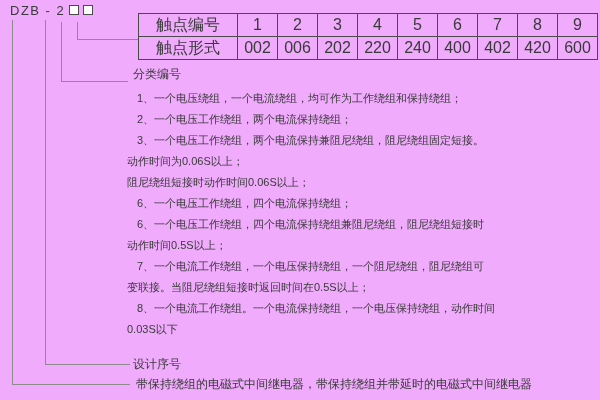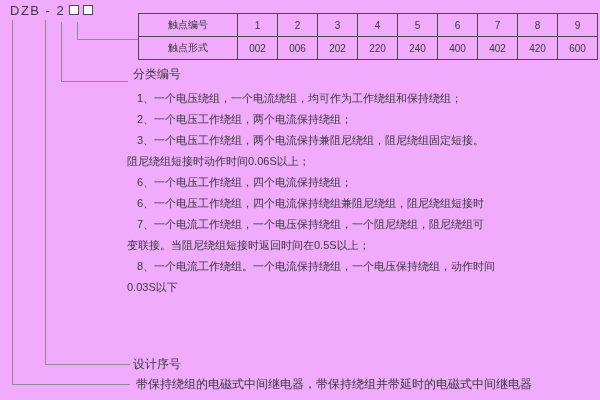--- a/index.html
+++ b/index.html
@@ -53,21 +53,21 @@
     top: 13px;
     border-collapse: collapse;
     table-layout: fixed;
   }
   .contact-table td {
     border: 1px solid #4a4a4a;
     height: 22px;
     width: 39px;
     text-align: center;
     vertical-align: middle;
-    font-size: 10px;
+    font-size: 16px;
     color: #3a3a3a;
     padding: 0;
     white-space: nowrap;
   }
   .contact-table td.label-cell { width: 98px; }
   
   .lbl {
     position: absolute;
     font-size: 12px;
     line-height: 14px;
@@ -142,23 +142,25 @@
     </tr>
   </tbody>
     </table>
 
   <div class="lbl lbl-classification">分类编号</div>
 
   <div class="cls-list">
     <div class="cls-line num">1、一个电压绕组，一个电流绕组，均可作为工作绕组和保持绕组；</div>
     <div class="cls-line num">2、一个电压工作绕组，两个电流保持绕组；</div>
     <div class="cls-line num">3、一个电压工作绕组，两个电流保持兼阻尼绕组，阻尼绕组固定短接。</div>
+    <div class="cls-line">动作时间为0.06S以上；</div>
     <div class="cls-line">阻尼绕组短接时动作时间0.06S以上；</div>
     <div class="cls-line num">6、一个电压工作绕组，四个电流保持绕组；</div>
     <div class="cls-line num">6、一个电压工作绕组，四个电流保持绕组兼阻尼绕组，阻尼绕组短接时</div>
+    <div class="cls-line">动作时间0.5S以上；</div>
     <div class="cls-line num">7、一个电流工作绕组，一个电压保持绕组，一个阻尼绕组，阻尼绕组可</div>
     <div class="cls-line">变联接。当阻尼绕组短接时返回时间在0.5S以上；</div>
     <div class="cls-line num">8、一个电流工作绕组。一个电流保持绕组，一个电压保持绕组，动作时间</div>
     <div class="cls-line">0.03S以下</div>
   </div>
 
   <div class="lbl lbl-design">设计序号</div>
 
   <div class="lbl lbl-bottom">带保持绕组的电磁式中间继电器，带保持绕组并带延时的电磁式中间继电器</div>
 

